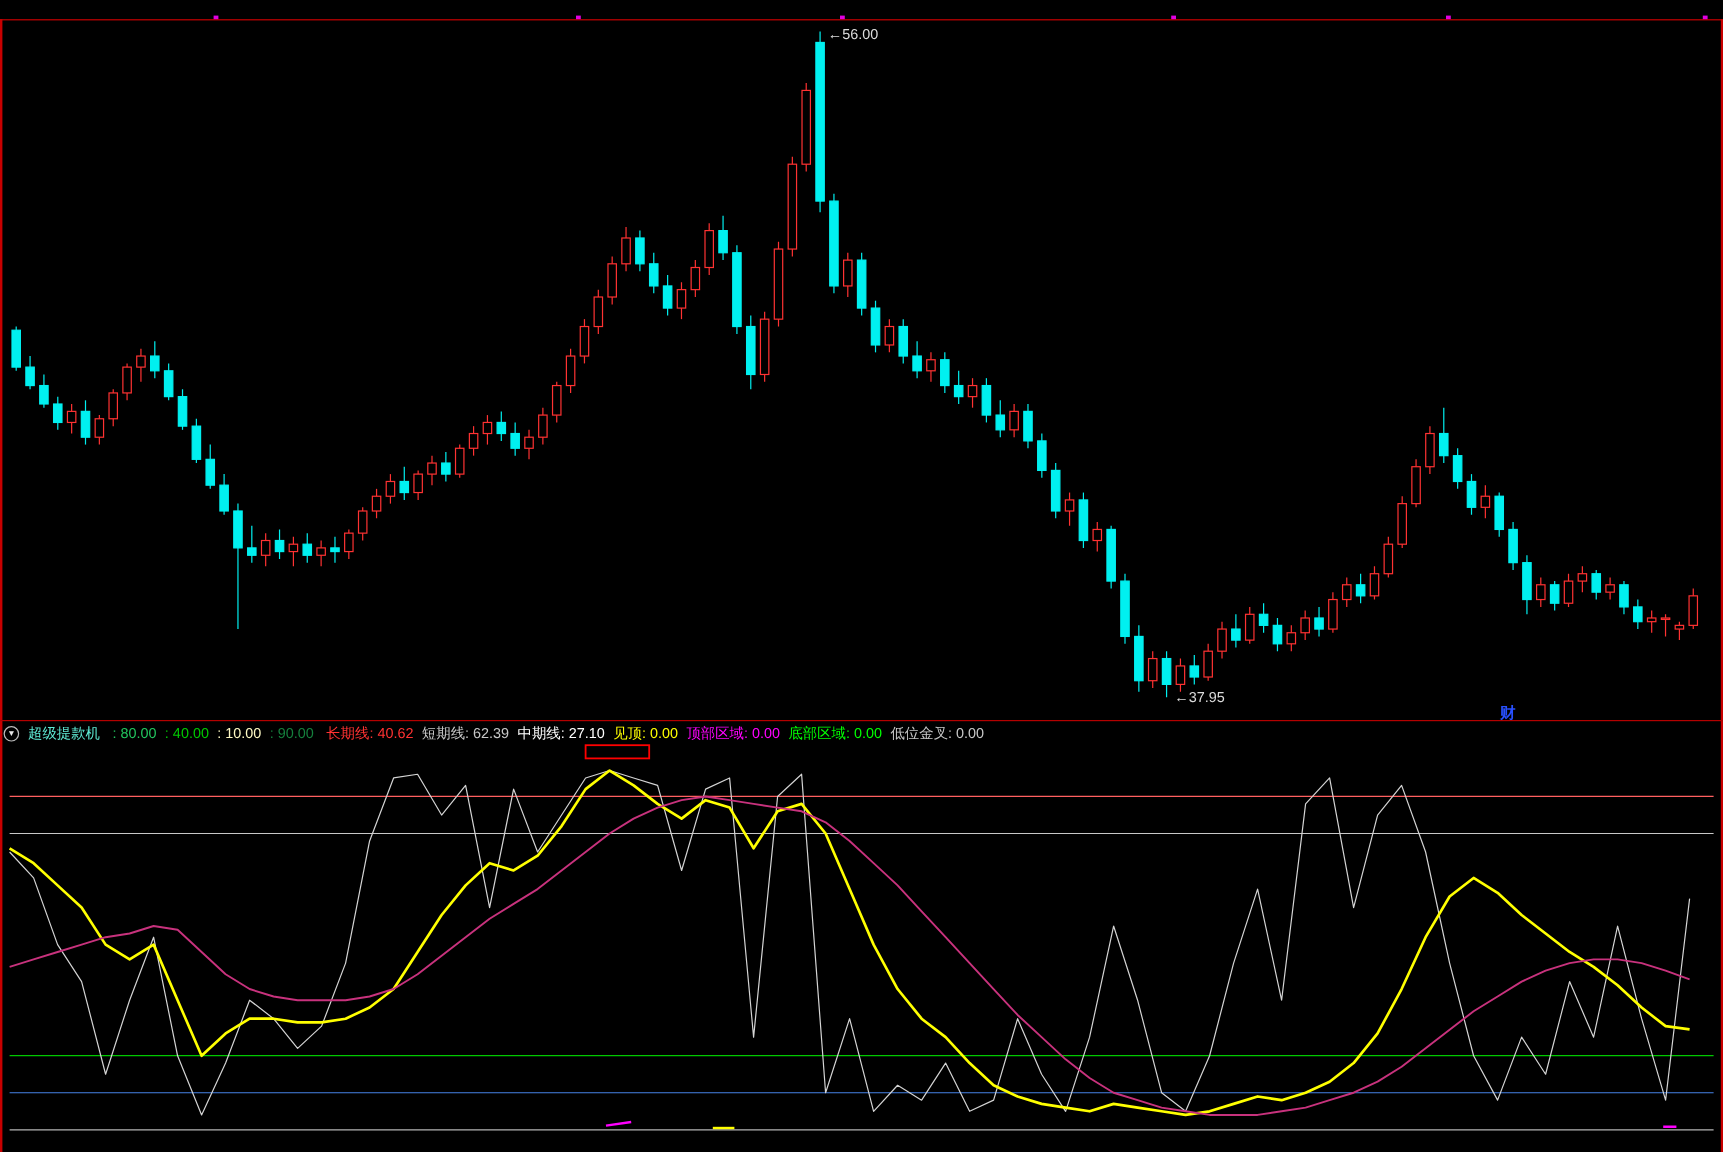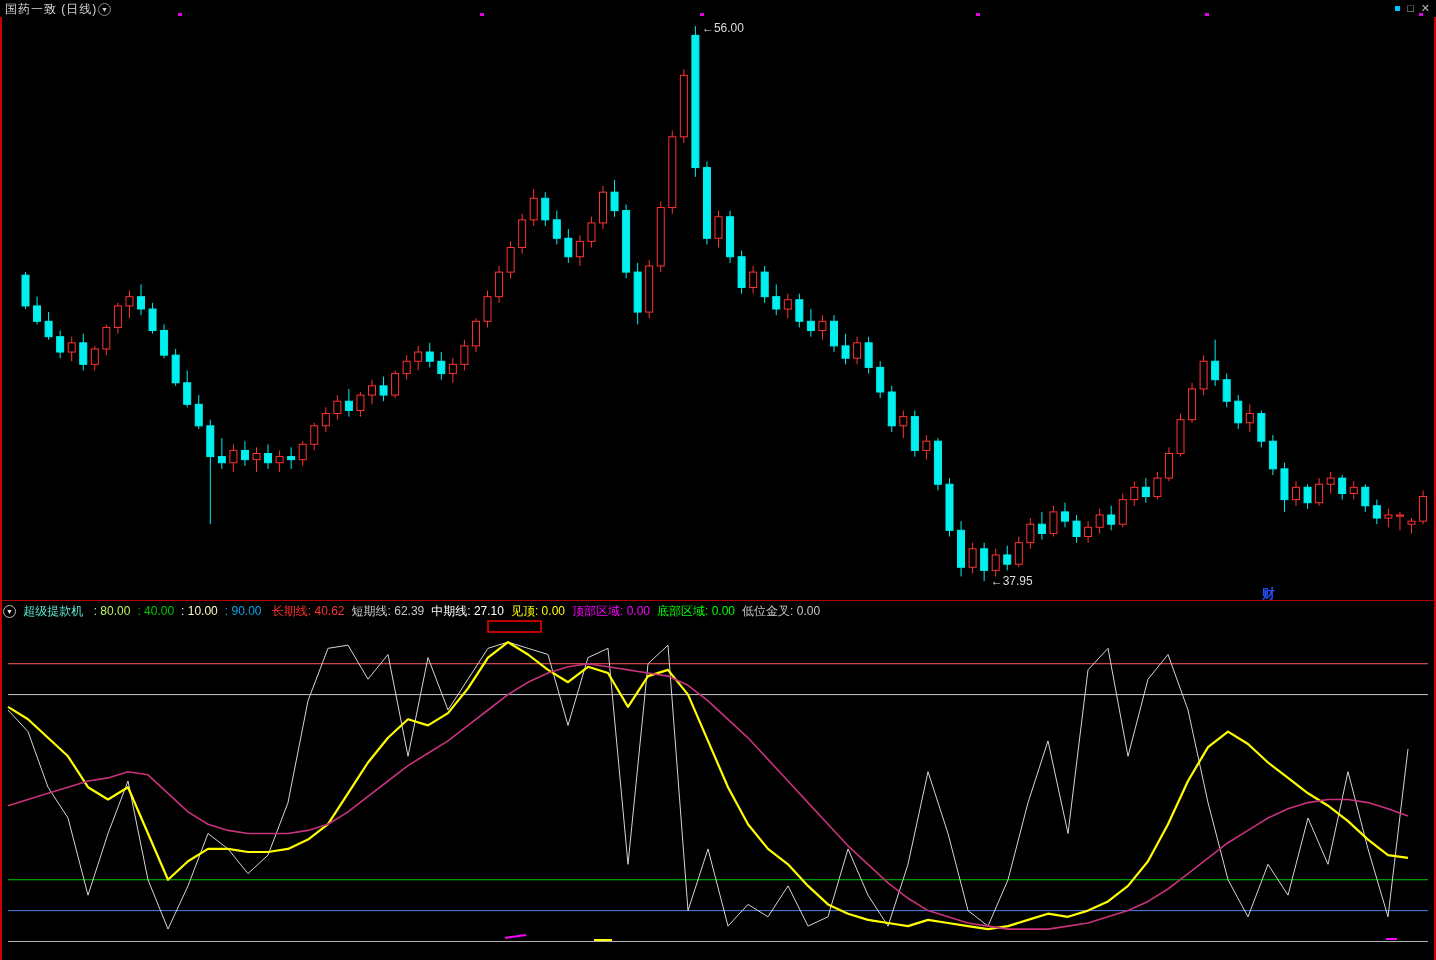--- a/index.html
+++ b/index.html
@@ -9,44 +9,35 @@
   .title{position:absolute;left:5px;top:1px;font-size:12px;color:#d8d8d8;letter-spacing:1px;}
   .chev-circle{position:absolute;left:98px;top:3px;width:11px;height:11px;border:1px solid #8a8a8a;
                border-radius:50%;color:#cfcfcf;font-size:7px;line-height:11px;text-align:center;}
   .win-controls{position:absolute;right:6px;top:1px;display:flex;gap:7px;align-items:center;
                 color:#b8b8b8;font-size:11px;line-height:15px;}
   .cyan-dot{width:5px;height:5px;background:#00c8ff;display:inline-block;}
   .border-top{position:absolute;top:16px;left:0;width:1436px;height:1px;background:#c80000;z-index:4;}
   .border-left{position:absolute;top:16px;left:0;width:2px;height:944px;background:#c80000;z-index:4;}
   .border-right{position:absolute;top:16px;right:0;width:2px;height:944px;background:#c80000;z-index:4;}
   .separator{position:absolute;top:600px;left:0;width:1436px;height:1px;background:#b40000;z-index:4;}
-  .main-chart{position:absolute;top:17px;left:12px;width:1144px;height:584px;}
+  .main-chart{position:absolute;top:17px;left:0;width:1144px;height:584px;}
   .ind-panel{position:absolute;top:602px;left:0;width:1436px;height:358px;}
   .ind-header{position:absolute;top:1px;left:3px;height:15px;z-index:6;font-size:12px;white-space:nowrap;}
   .ind-header .seg{margin-right:7px;}
   .ind-chev{display:inline-block;width:11px;height:11px;border:1px solid #bdbdbd;border-radius:50%;
             color:#e8e8e8;font-size:7px;line-height:11px;text-align:center;vertical-align:middle;margin-right:4px;}
   .ticks{position:absolute;top:13px;left:0;width:1436px;height:4px;z-index:6;}
   .mtick{position:absolute;width:4px;height:3px;background:#e000e0;top:0;}
   svg{display:block;}
 </style>
 </head>
 <body>
 
 <div class="window">
 
-  <div class="titlebar">
-    <span class="title">国药一致 (日线)</span>
-    <span class="chev-circle">▼</span>
-    <div class="win-controls">
-      <span class="cyan-dot"></span>
-      <span>□</span>
-      <span>✕</span>
-    </div>
-  </div>
 
   <div class="ticks" id="month-ticks">
       <div class="mtick" style="left: 178px; background: rgb(224, 0, 224);"></div>
       <div class="mtick" style="left: 480px; background: rgb(224, 0, 224);"></div>
       <div class="mtick" style="left: 700px; background: rgb(224, 0, 224);"></div>
       <div class="mtick" style="left: 976px; background: rgb(224, 0, 224);"></div>
       <div class="mtick" style="left: 1205px; background: rgb(224, 0, 224);"></div>
       <div class="mtick" style="left: 1419px; background: rgb(224, 0, 224);"></div>
     </div>
 
@@ -306,21 +297,21 @@
         <text x="689.9000000000001" y="15.148936170212853" fill="#dcdcdc" font-size="12px">←56.00</text>
         <text x="978.6500000000001" y="568.0904255319148" fill="#dcdcdc" font-size="12px">←37.95</text>
         <text x="1250" y="581" fill="#2850ff" font-size="13px" font-weight="bold">财</text>
       </svg>
   </div>
 
   <div class="ind-panel">
     <div class="ind-header">
       <span class="ind-chev">▼</span>
       <span class="seg" style="color:#5eead4">超级提款机</span>
-      <span id="ind-params"><span class="seg" style="color: #bef264;">: 80.00</span><span class="seg" style="color: rgb(0, 200, 0);">: 40.00</span><span class="seg" style="color: #fef9c3;">: 10.00</span><span class="seg" style="color: #0ea5e9;">: 90.00</span></span>
+      <span id="ind-params"><span class="seg" style="color: #22c55e;">: 80.00</span><span class="seg" style="color: rgb(0, 200, 0);">: 40.00</span><span class="seg" style="color: #fef9c3;">: 10.00</span><span class="seg" style="color: #15803d;">: 90.00</span></span>
       <span id="ind-legend"><span class="seg" style="color: rgb(255, 50, 50);">长期线: 40.62</span><span class="seg" style="color: rgb(200, 200, 200);">短期线: 62.39</span><span class="seg" style="color: rgb(255, 255, 255);">中期线: 27.10</span><span class="seg" style="color: rgb(255, 255, 0);">见顶: 0.00</span><span class="seg" style="color: rgb(255, 0, 255);">顶部区域: 0.00</span><span class="seg" style="color: rgb(0, 255, 0);">底部区域: 0.00</span><span class="seg" style="color: rgb(200, 200, 200);">低位金叉: 0.00</span></span>
     </div>
     <svg id="ind-svg" width="1436" height="358">
         <line x1="8" y1="61.724137931034484" x2="1428" y2="61.724137931034484" stroke="#ff6060" stroke-width="1"></line>
         <line x1="8" y1="92.58620689655173" x2="1428" y2="92.58620689655173" stroke="#c8c8c8" stroke-width="1"></line>
         <line x1="8" y1="277.7586206896552" x2="1428" y2="277.7586206896552" stroke="#00c800" stroke-width="1"></line>
         <line x1="8" y1="308.6206896551724" x2="1428" y2="308.6206896551724" stroke="#4682e6" stroke-width="1"></line>
         <line x1="8" y1="339.48275862068965" x2="1428" y2="339.48275862068965" stroke="#b4b4b4" stroke-width="1"></line>
         <polyline points="8.0,108.0 28.0,129.6 48.0,185.2 68.0,216.0 88.0,293.2 108.0,231.5 128.0,179.0 148.0,277.8 168.0,327.1 188.0,283.9 208.0,231.5 228.0,246.9 248.0,271.6 268.0,253.1 288.0,200.6 308.0,98.8 328.0,46.3 348.0,43.2 368.0,77.2 388.0,52.5 408.0,154.3 428.0,55.6 448.0,108.0 468.0,77.2 488.0,46.3 508.0,40.1 528.0,46.3 548.0,52.5 568.0,123.4 588.0,55.6 608.0,46.3 628.0,262.3 648.0,61.7 668.0,43.2 688.0,308.6 708.0,246.9 728.0,324.1 748.0,302.4 768.0,314.8 788.0,283.9 808.0,324.1 828.0,314.8 848.0,246.9 868.0,293.2 888.0,324.1 908.0,262.3 928.0,169.7 948.0,231.5 968.0,308.6 988.0,324.1 1008.0,277.8 1028.0,200.6 1048.0,138.9 1068.0,231.5 1088.0,67.9 1108.0,46.3 1128.0,154.3 1148.0,77.2 1168.0,52.5 1188.0,108.0 1208.0,200.6 1228.0,277.8 1248.0,314.8 1268.0,262.3 1288.0,293.2 1308.0,216.0 1328.0,262.3 1348.0,169.7 1368.0,246.9 1388.0,314.8 1408.0,146.9" fill="none" stroke="#d4d4d4" stroke-width="1" stroke-linejoin="round"></polyline>
         <polyline points="8.0,104.9 28.0,117.3 48.0,135.8 68.0,154.3 88.0,185.2 108.0,197.5 128.0,185.2 148.0,231.5 168.0,277.8 188.0,259.2 208.0,246.9 228.0,246.9 248.0,250.0 268.0,250.0 288.0,246.9 308.0,237.6 328.0,222.2 348.0,191.3 368.0,160.5 388.0,135.8 408.0,117.3 428.0,123.4 448.0,111.1 468.0,86.4 488.0,55.6 508.0,40.1 528.0,52.5 548.0,67.9 568.0,80.2 588.0,64.8 608.0,71.0 628.0,104.9 648.0,74.1 668.0,67.9 688.0,92.6 708.0,138.9 728.0,185.2 748.0,222.2 768.0,246.9 788.0,262.3 808.0,283.9 828.0,302.4 848.0,311.7 868.0,317.9 888.0,321.0 908.0,324.1 928.0,317.9 948.0,321.0 968.0,324.1 988.0,327.1 1008.0,324.1 1028.0,317.9 1048.0,311.7 1068.0,314.8 1088.0,308.6 1108.0,299.4 1128.0,283.9 1148.0,259.2 1168.0,222.2 1188.0,179.0 1208.0,145.1 1228.0,129.6 1248.0,142.0 1268.0,160.5 1288.0,175.9 1308.0,191.3 1328.0,203.7 1348.0,219.1 1368.0,237.6 1388.0,253.1 1408.0,255.8" fill="none" stroke="#ffff00" stroke-width="2.2" stroke-linejoin="round"></polyline>

